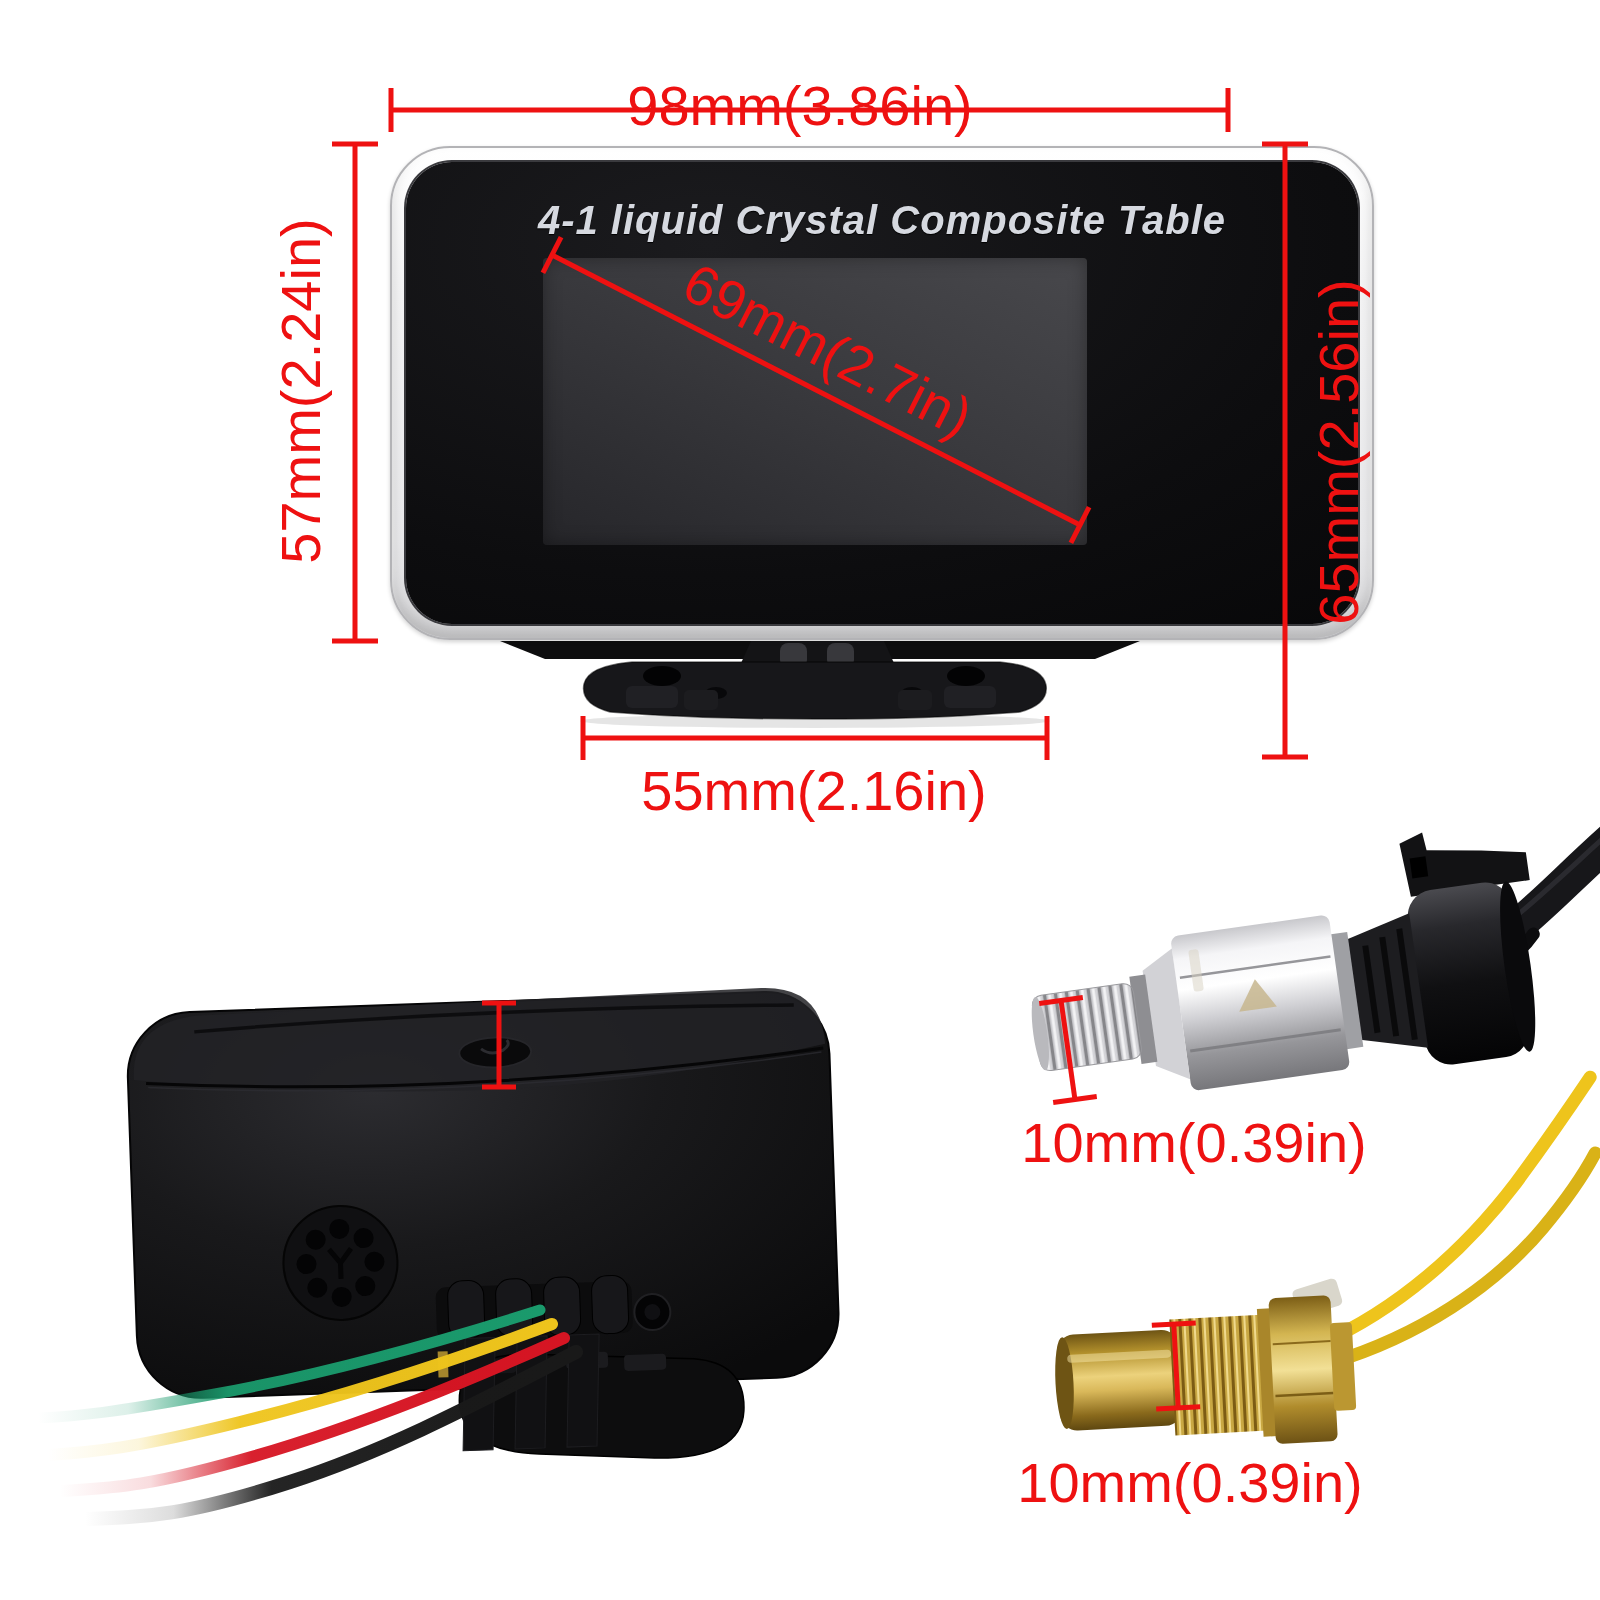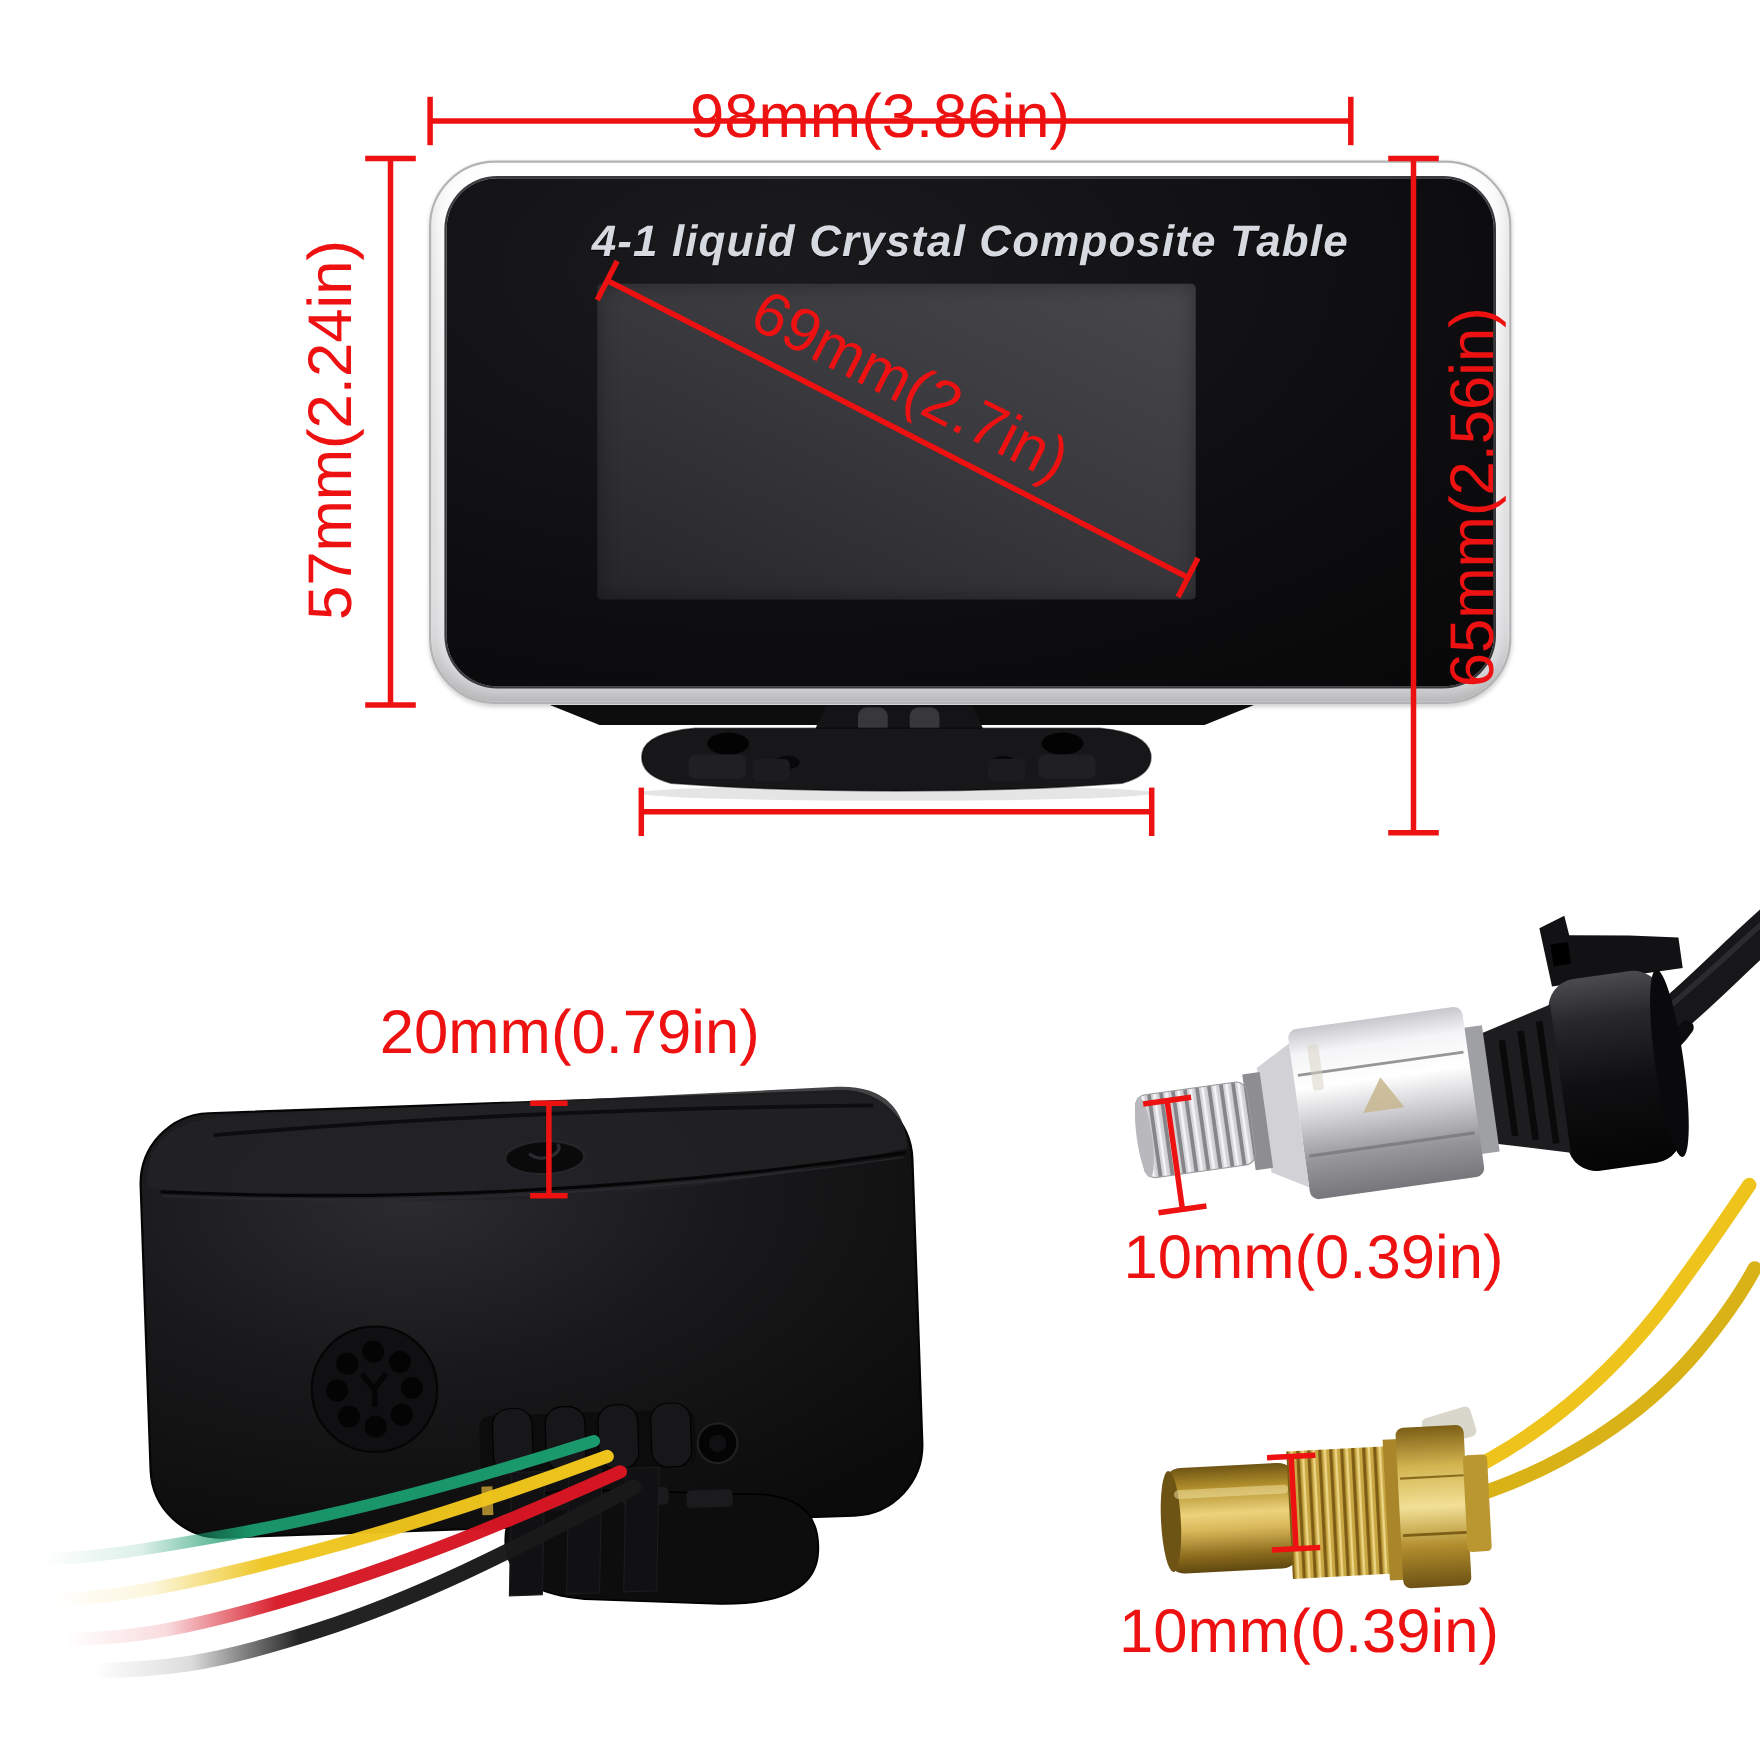--- a/index.html
+++ b/index.html
@@ -268,17 +268,17 @@
     <line x1="1176" y1="1324" x2="1176" y2="1408"></line>
     <line x1="1154" y1="1324" x2="1198" y2="1324"></line>
     <line x1="1154" y1="1408" x2="1198" y2="1408"></line>
   </g>
 </svg>
 
 <div class="dim-label" style="left:800px;top:58px;margin-top:47px;">98mm(3.86in)</div>
 <div class="dim-label rot90" style="left:300px;top:391px;">57mm(2.24in)</div>
 <div class="dim-label rot90" style="left:1338px;top:452px;">65mm(2.56in)</div>
 <div class="dim-label diag" style="left:828px;top:350px;">69mm(2.7in)</div>
-<div class="dim-label" style="left:518px;top:938px;">20mm(0.79in)</div>
+<div class="dim-label" style="left:814px;top:790px;">55mm(2.16in)</div>
 <div class="dim-label" style="left:1194px;top:1142px;">10mm(0.39in)</div>
 <div class="dim-label" style="left:1190px;top:1482px;">10mm(0.39in)</div>
 
 </div>
 
 </body></html>

